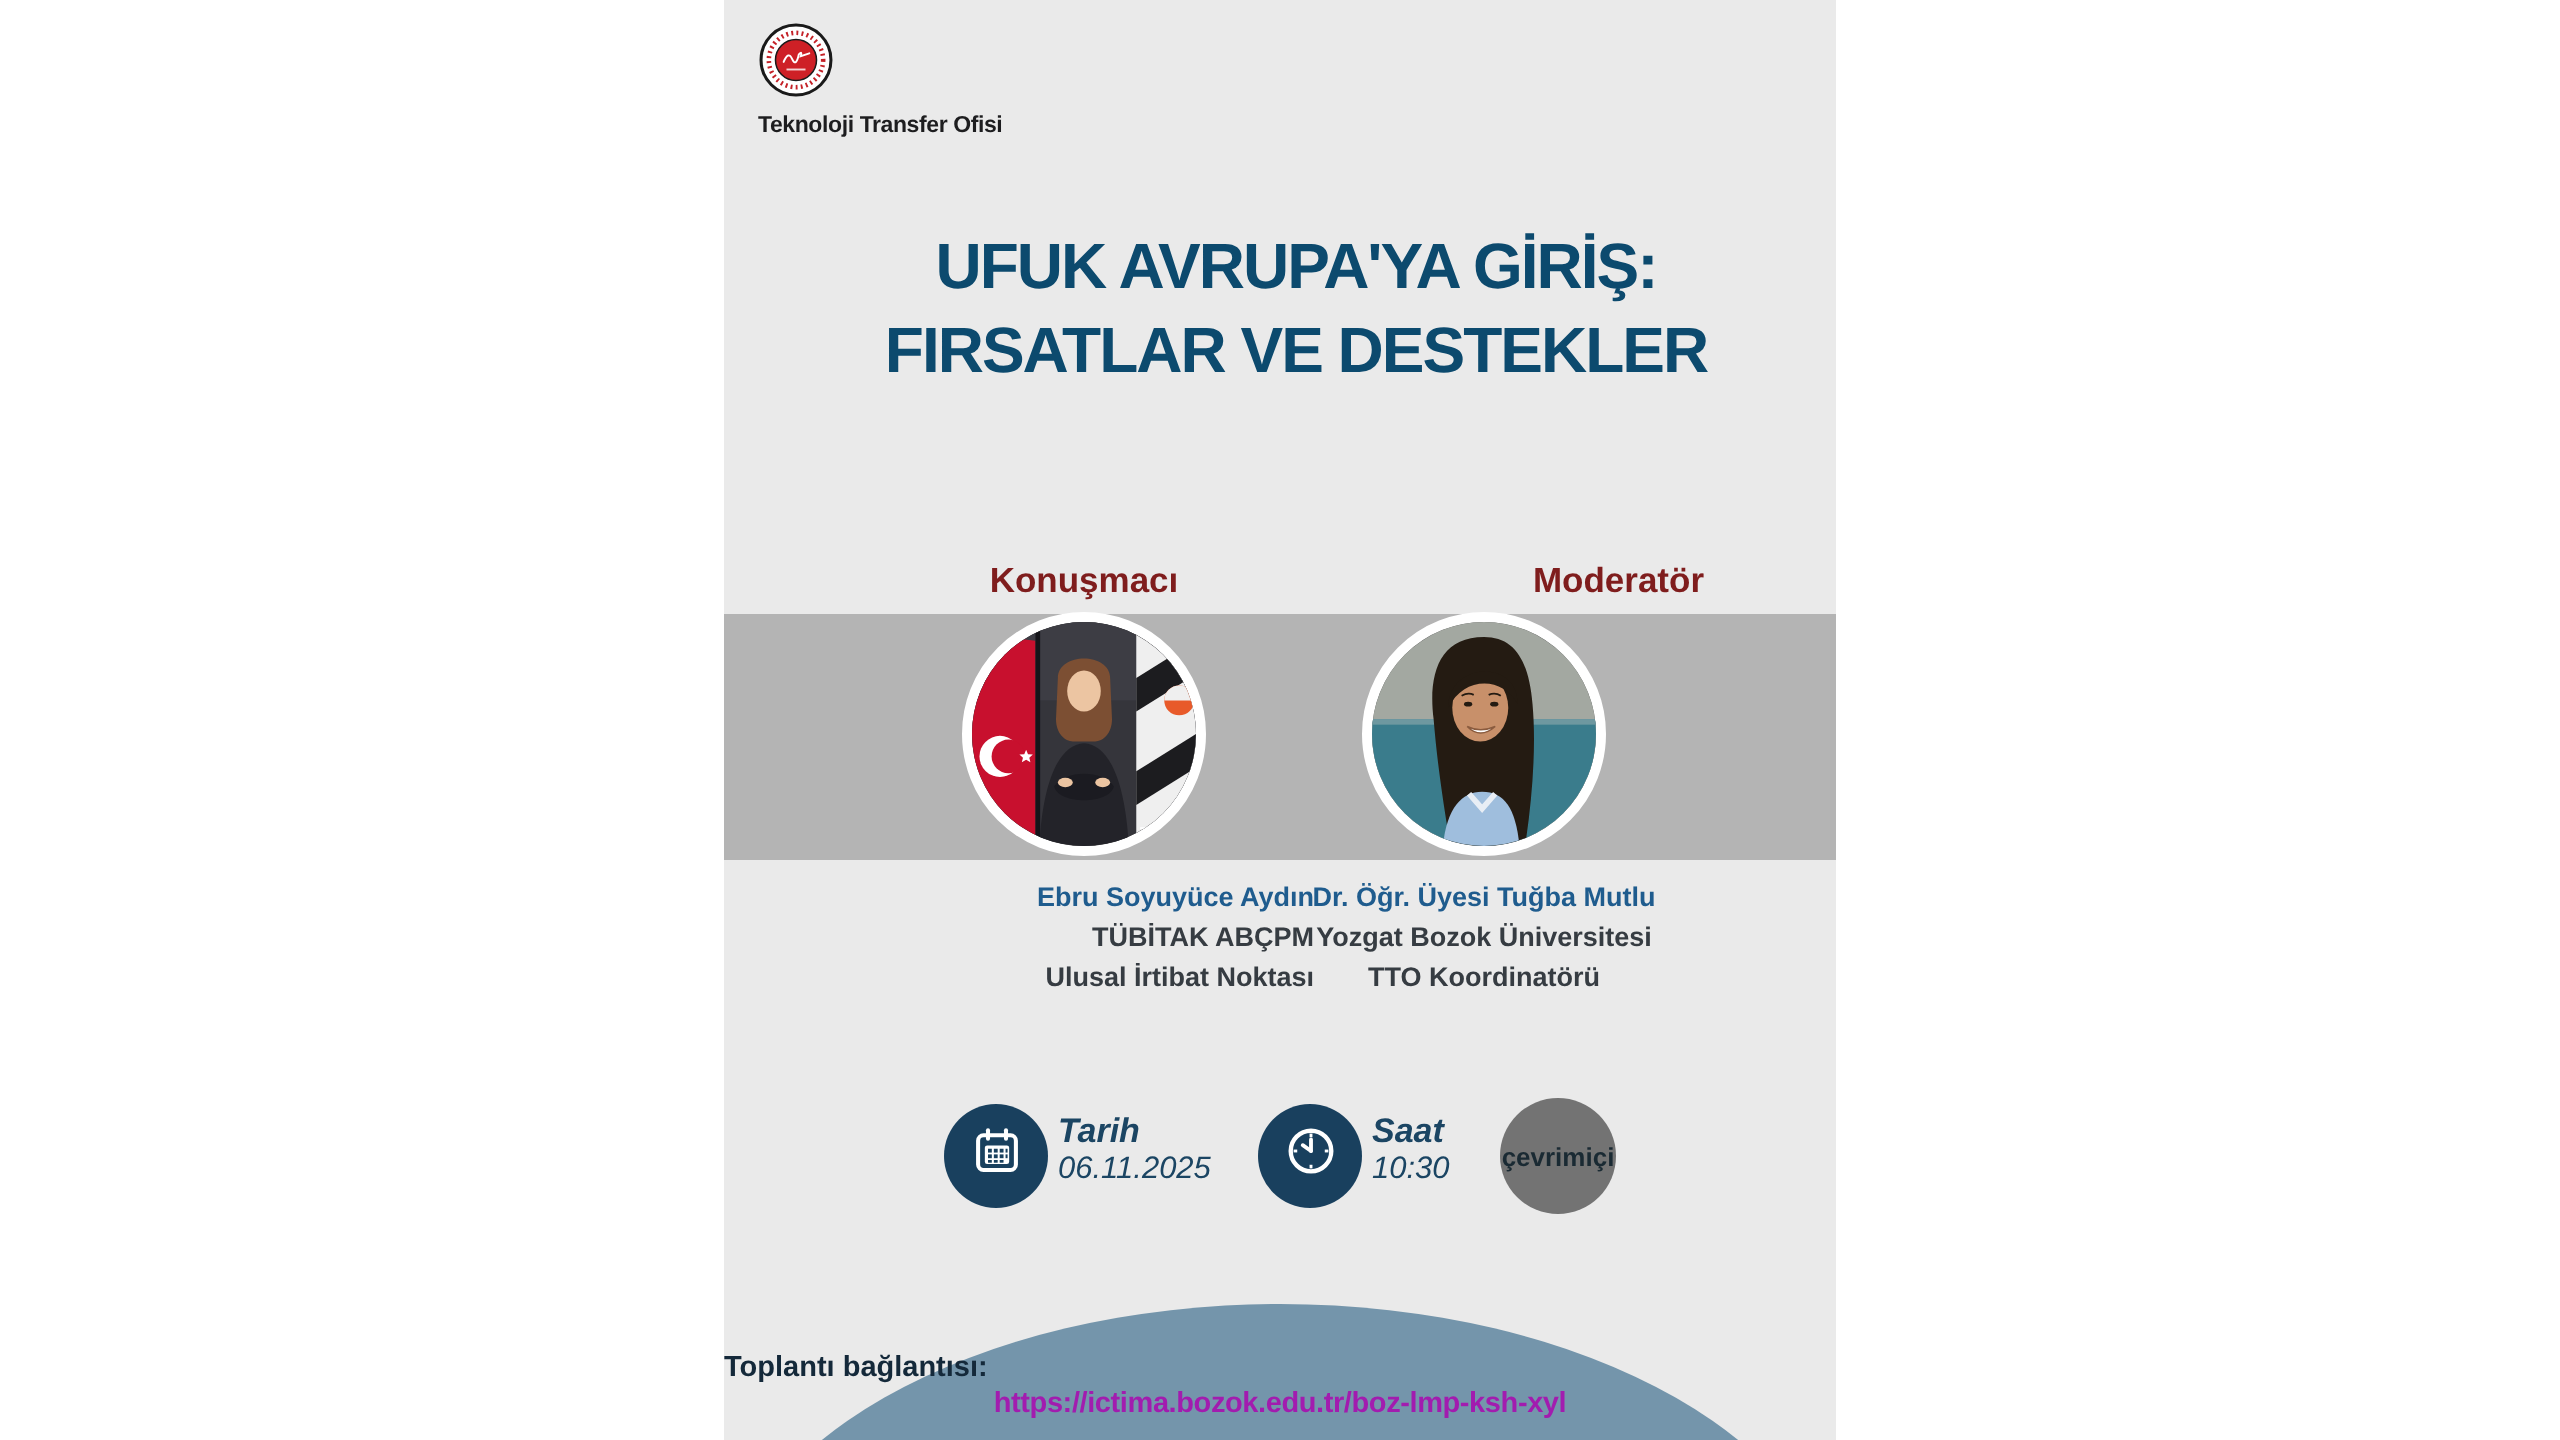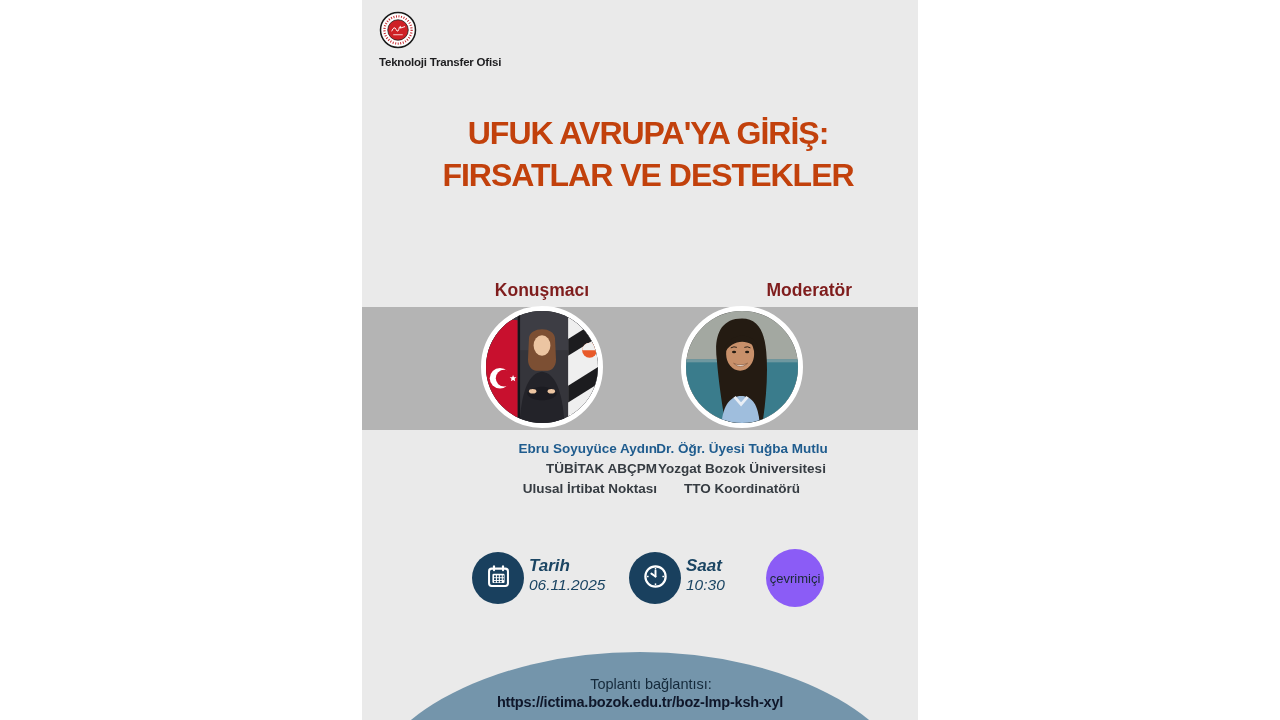--- a/index.html
+++ b/index.html
@@ -16,21 +16,21 @@
   }
   
   .header-group { position: absolute; top: 11px; left: 0; right: 0; transform: translateX(17px); }
   .logo { display: inline-block; line-height: 0; }
   .logo-label { margin-top: 3px; font-size: 11.5px; font-weight: 700; color: #1D1D1F; letter-spacing: -0.2px; }
   
   .title {
     position: absolute; top: 112px; left: 0; right: 0; text-align: center;
     transform: translateX(8px);
     font-weight: 700; font-size: 32px; line-height: 42px;
-    color: #c2410c; letter-spacing: -1px;
+    color: #0c4a6e; letter-spacing: -1px;
   }
   
   .role-label { position: absolute; top: 280px; width: 220px; text-align: center; font-size: 17.5px; font-weight: 700; color: #7f1d1d; }
   .role-speaker { left: 70px; }
   .role-moderator { left: 270px; text-align: right; }
   
   .gray-band { position: absolute; top: 307px; left: 0; width: 556px; height: 123px; background: #B4B4B4; }
   .photo {
     position: absolute; top: 306px; width: 112px; height: 112px;
     border: 5px solid #ffffff; border-radius: 50%;
@@ -52,27 +52,27 @@
   }
   .badge-date { left: 110px; }
   .badge-time { left: 267px; }
   .info-text { position: absolute; top: 556px; font-style: italic; color: #1B4563; }
   .info-date { left: 167px; }
   .info-time { left: 324px; }
   .info-label { font-size: 17px; font-weight: 700; line-height: 20px; }
   .info-value { font-size: 15.5px; font-weight: 500; line-height: 18px; }
   .online-badge {
     position: absolute; left: 388px; top: 549px; width: 58px; height: 58px; border-radius: 50%;
-    background: #8b5cf6; display: flex; align-items: center; justify-content: center;
-    font-size: 13px; font-weight: 400; color: #1A2A33; margin-left: 16px;
+    background: #737373; display: flex; align-items: center; justify-content: center;
+    font-size: 13px; font-weight: 700; color: #1A2A33;
   }
   
   .footer-ellipse { position: absolute; left: -2px; top: 652px; width: 560px; height: 320px; border-radius: 50%; background: #7495AB; }
-  .footer-label { position: absolute; top: 676px; left: 0; right: 0; text-align: center; font-size: 14.5px; font-weight: 400; color: #14293A; padding-left: 22px; }
-  .footer-url  { position: absolute; top: 694px; left: 0; right: 0; text-align: center; font-size: 14.5px; font-weight: 700; color: #0f172a; letter-spacing: -0.2px; cursor: pointer; }
+  .footer-label { position: absolute; top: 676px; left: 0; right: 0; font-size: 14.5px; font-weight: 700; color: #14293A; }
+  .footer-url  { position: absolute; top: 694px; left: 0; right: 0; text-align: center; font-size: 14.5px; font-weight: 700; color: #a21caf; letter-spacing: -0.2px; cursor: pointer; }
 </style>
 </head>
 <body>
 
 <div class="poster">
 
   <div class="header-group">
     <span class="logo">
       <svg viewBox="0 0 40 40" width="38" height="38" aria-hidden="true">
         <circle cx="20" cy="20" r="18.4" fill="#ffffff" stroke="#1a1a1a" stroke-width="1.6"></circle>

